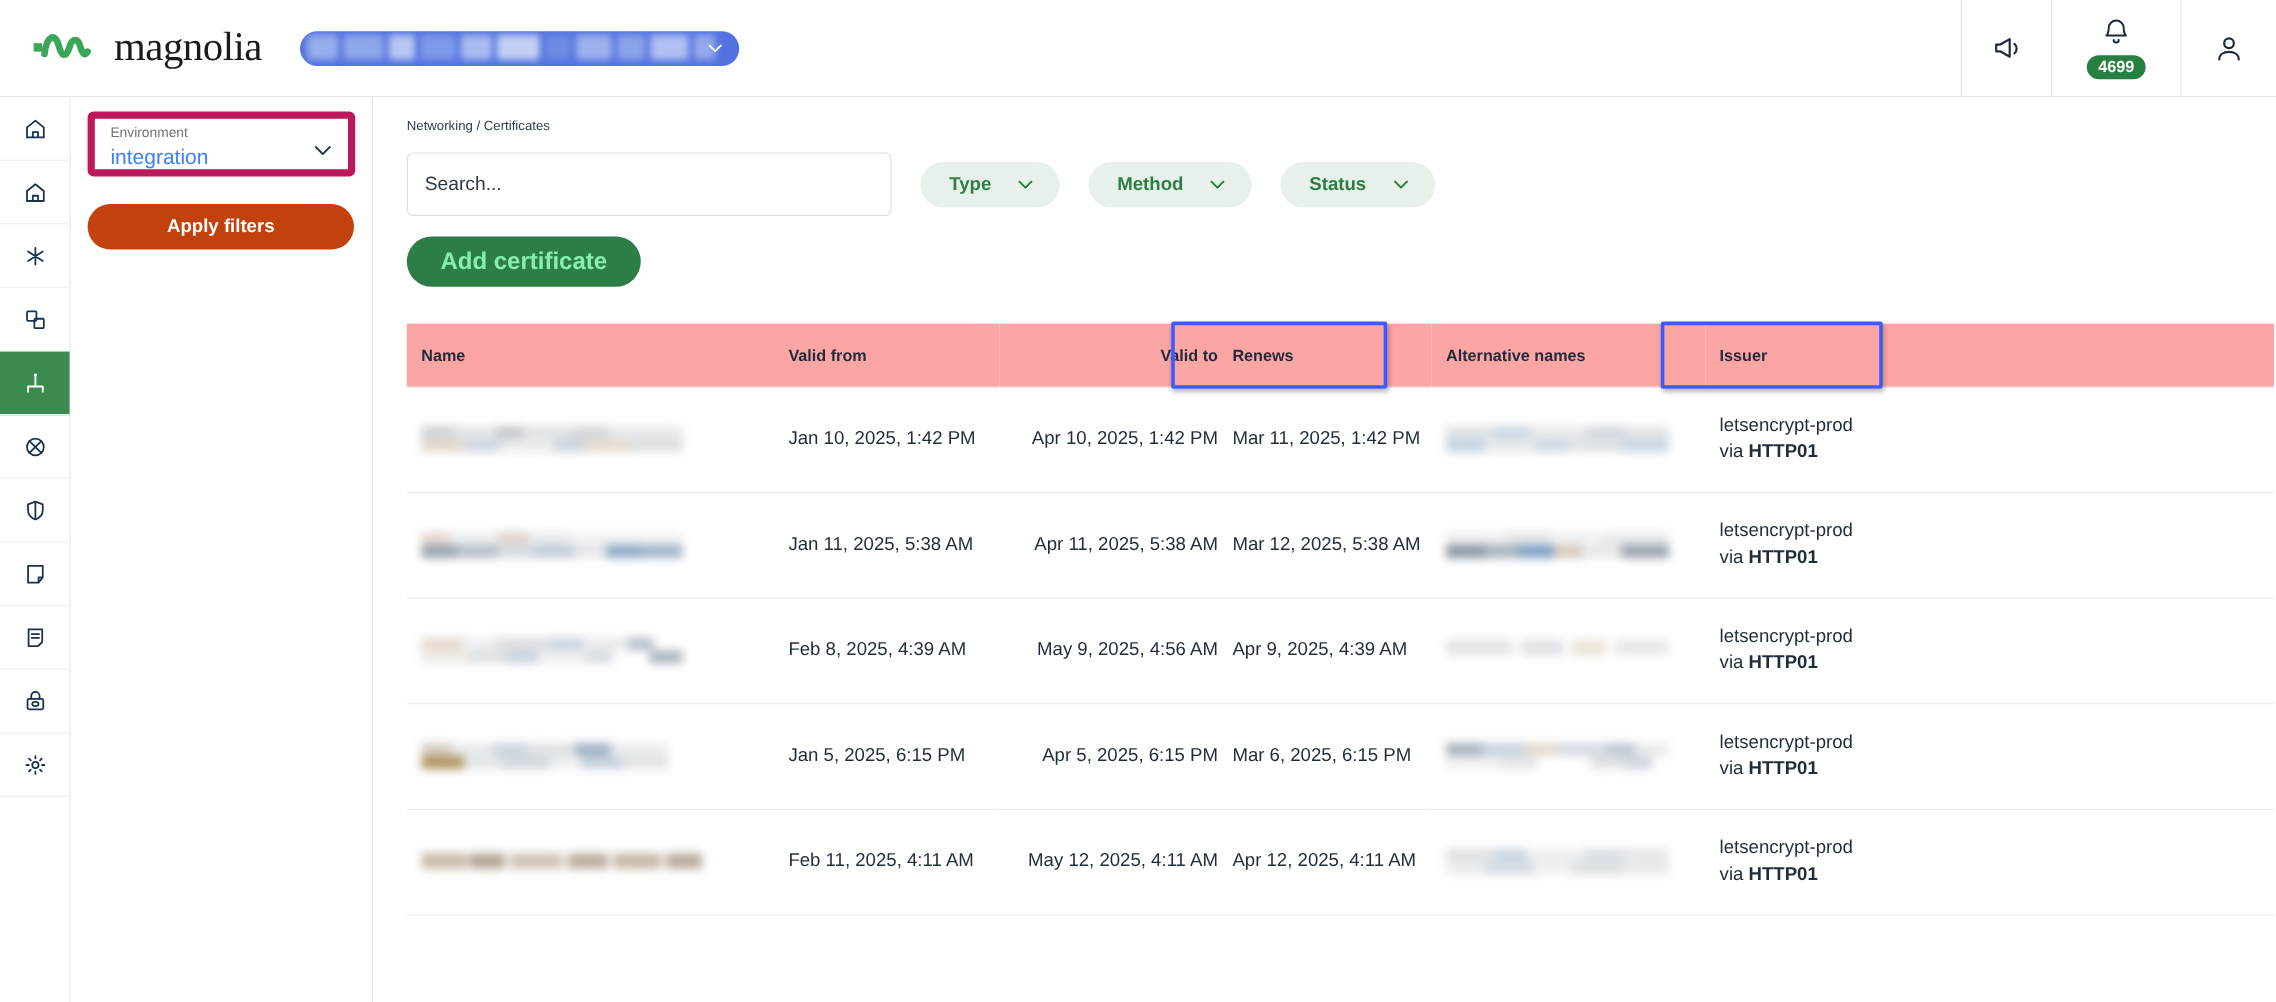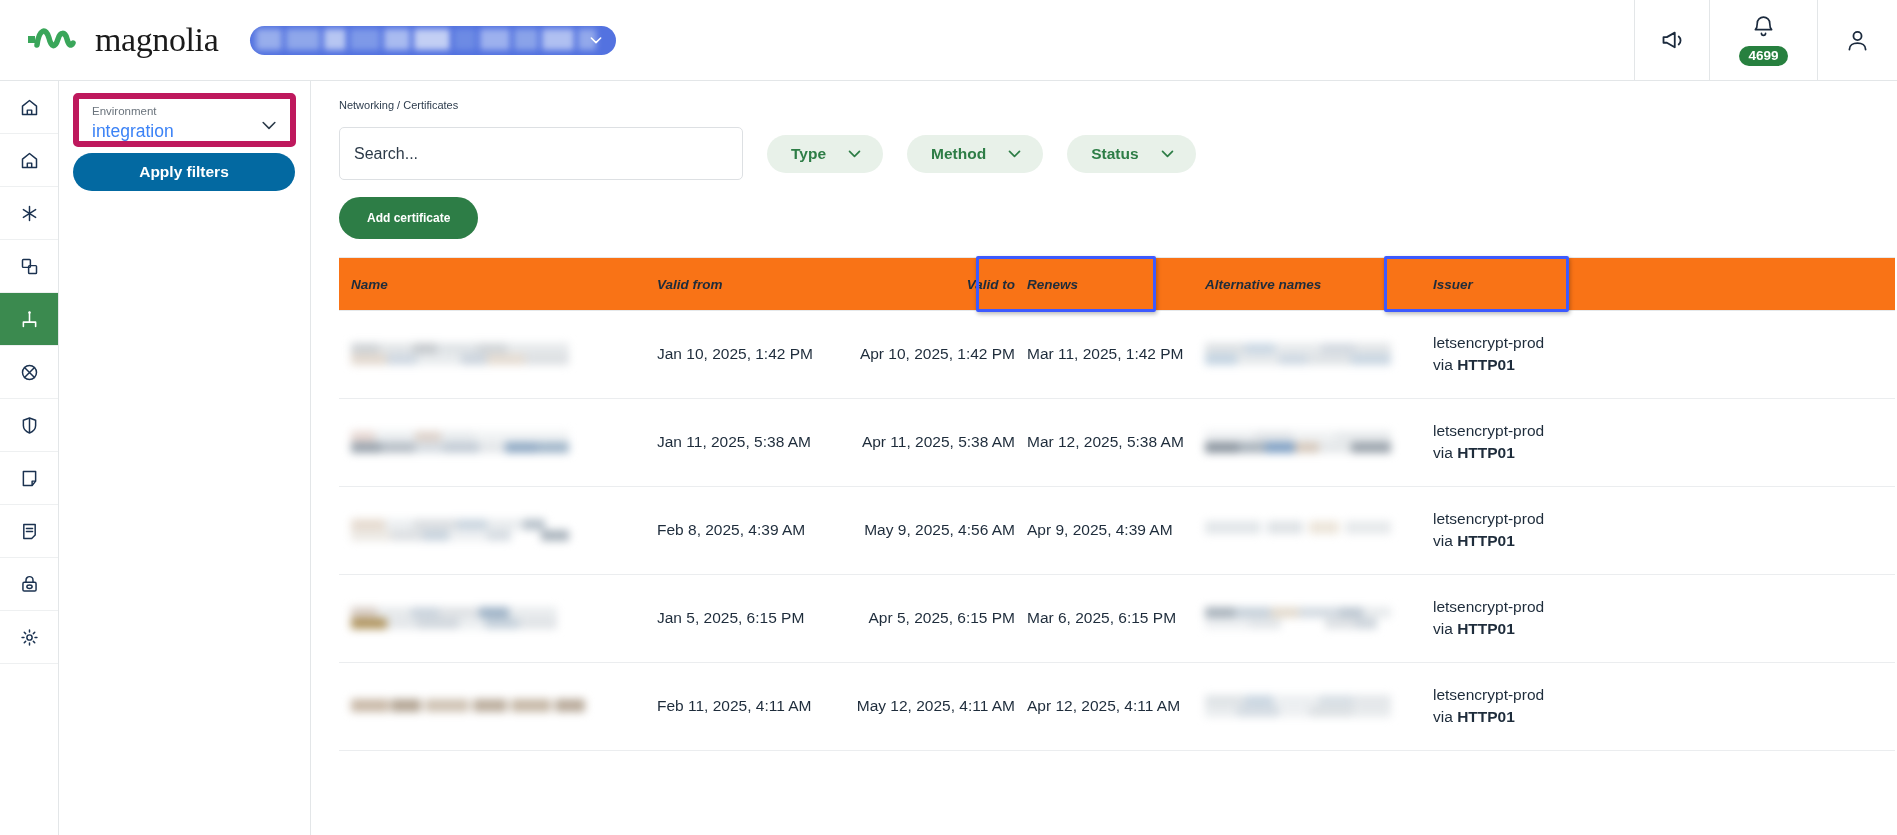--- a/index.html
+++ b/index.html
@@ -86,23 +86,23 @@
     margin-top: 6px;
     height: 54px; border: 6px solid #be185d; border-radius: 5px;
     background: #fff; padding: 7px 12px 0 13px;
     display: flex; align-items: flex-end; justify-content: space-between;
     position: relative;
   }
   .select-label { font-size: 11.5px; color: #6a737c; line-height: 1.2; }
   .select-value { font-size: 17.5px; color: #3b82f6; margin-top: 3px; line-height: 1.1; }
   .select-box .chev { position: absolute; right: 11px; top: 16px; width: 20px; height: 20px; color: #2b3a49; }
   .apply-btn {
-    margin-top: 6px;
+    margin-top: 23px;
     width: 222px; height: 38px;
-    background: #0369a1; color: #fff;
+    background: #c2410c; color: #fff;
     border: none; border-radius: 19px;
     font-size: 15.5px; font-weight: bold;
     font-family: "Liberation Sans", sans-serif;
     cursor: pointer;
   }
 
   
   .main {
     position: absolute; top: 81px; left: 311px;
     width: 1586px; height: 754px;
@@ -129,31 +129,31 @@
   .chip {
     height: 38px; border-radius: 19px;
     background: #e8f1e9; border: none;
     color: #2d7d46; font-weight: bold; font-size: 15.5px;
     font-family: "Liberation Sans", sans-serif;
     display: inline-flex; align-items: center; gap: 20px;
     padding: 0 20px 0 24px; cursor: pointer;
   }
   .chip svg { width: 17px; height: 17px; }
   .add-btn {
-    margin: 17px 0 0 28px;
+    margin: 17px 0 12px 28px;
     height: 42px; padding: 0 28px;
-    background: #2d7d46; color: #ffffff; border: none;
-    border-radius: 21px; font-size: 12px; font-weight: bold;
+    background: #2d7d46; color: #86efac; border: none;
+    border-radius: 21px; font-size: 20px; font-weight: bold;
     font-family: "Liberation Sans", sans-serif; cursor: pointer;
   }
 
   
   .table-wrap { margin-top: 18px; padding-left: 28px; position: relative; }
   table { border-collapse: collapse; width: 1556px; table-layout: fixed; }
-  thead tr { background: #f97316; font-style: italic; }
+  thead tr { background: #fca5a5; }
   th {
     text-align: left; font-size: 13.5px; color: #1e2c3b;
     font-weight: bold; padding: 15px 0 15px 12px;
     border-top: 1px solid #e6e9eb; border-bottom: 1px solid #e6e9eb;
     height: 53px;
   }
   td {
     font-size: 15.5px; color: #1e2c3b;
     padding: 21px 0 21px 12px;
     border-bottom: 1px solid #ebedef;

